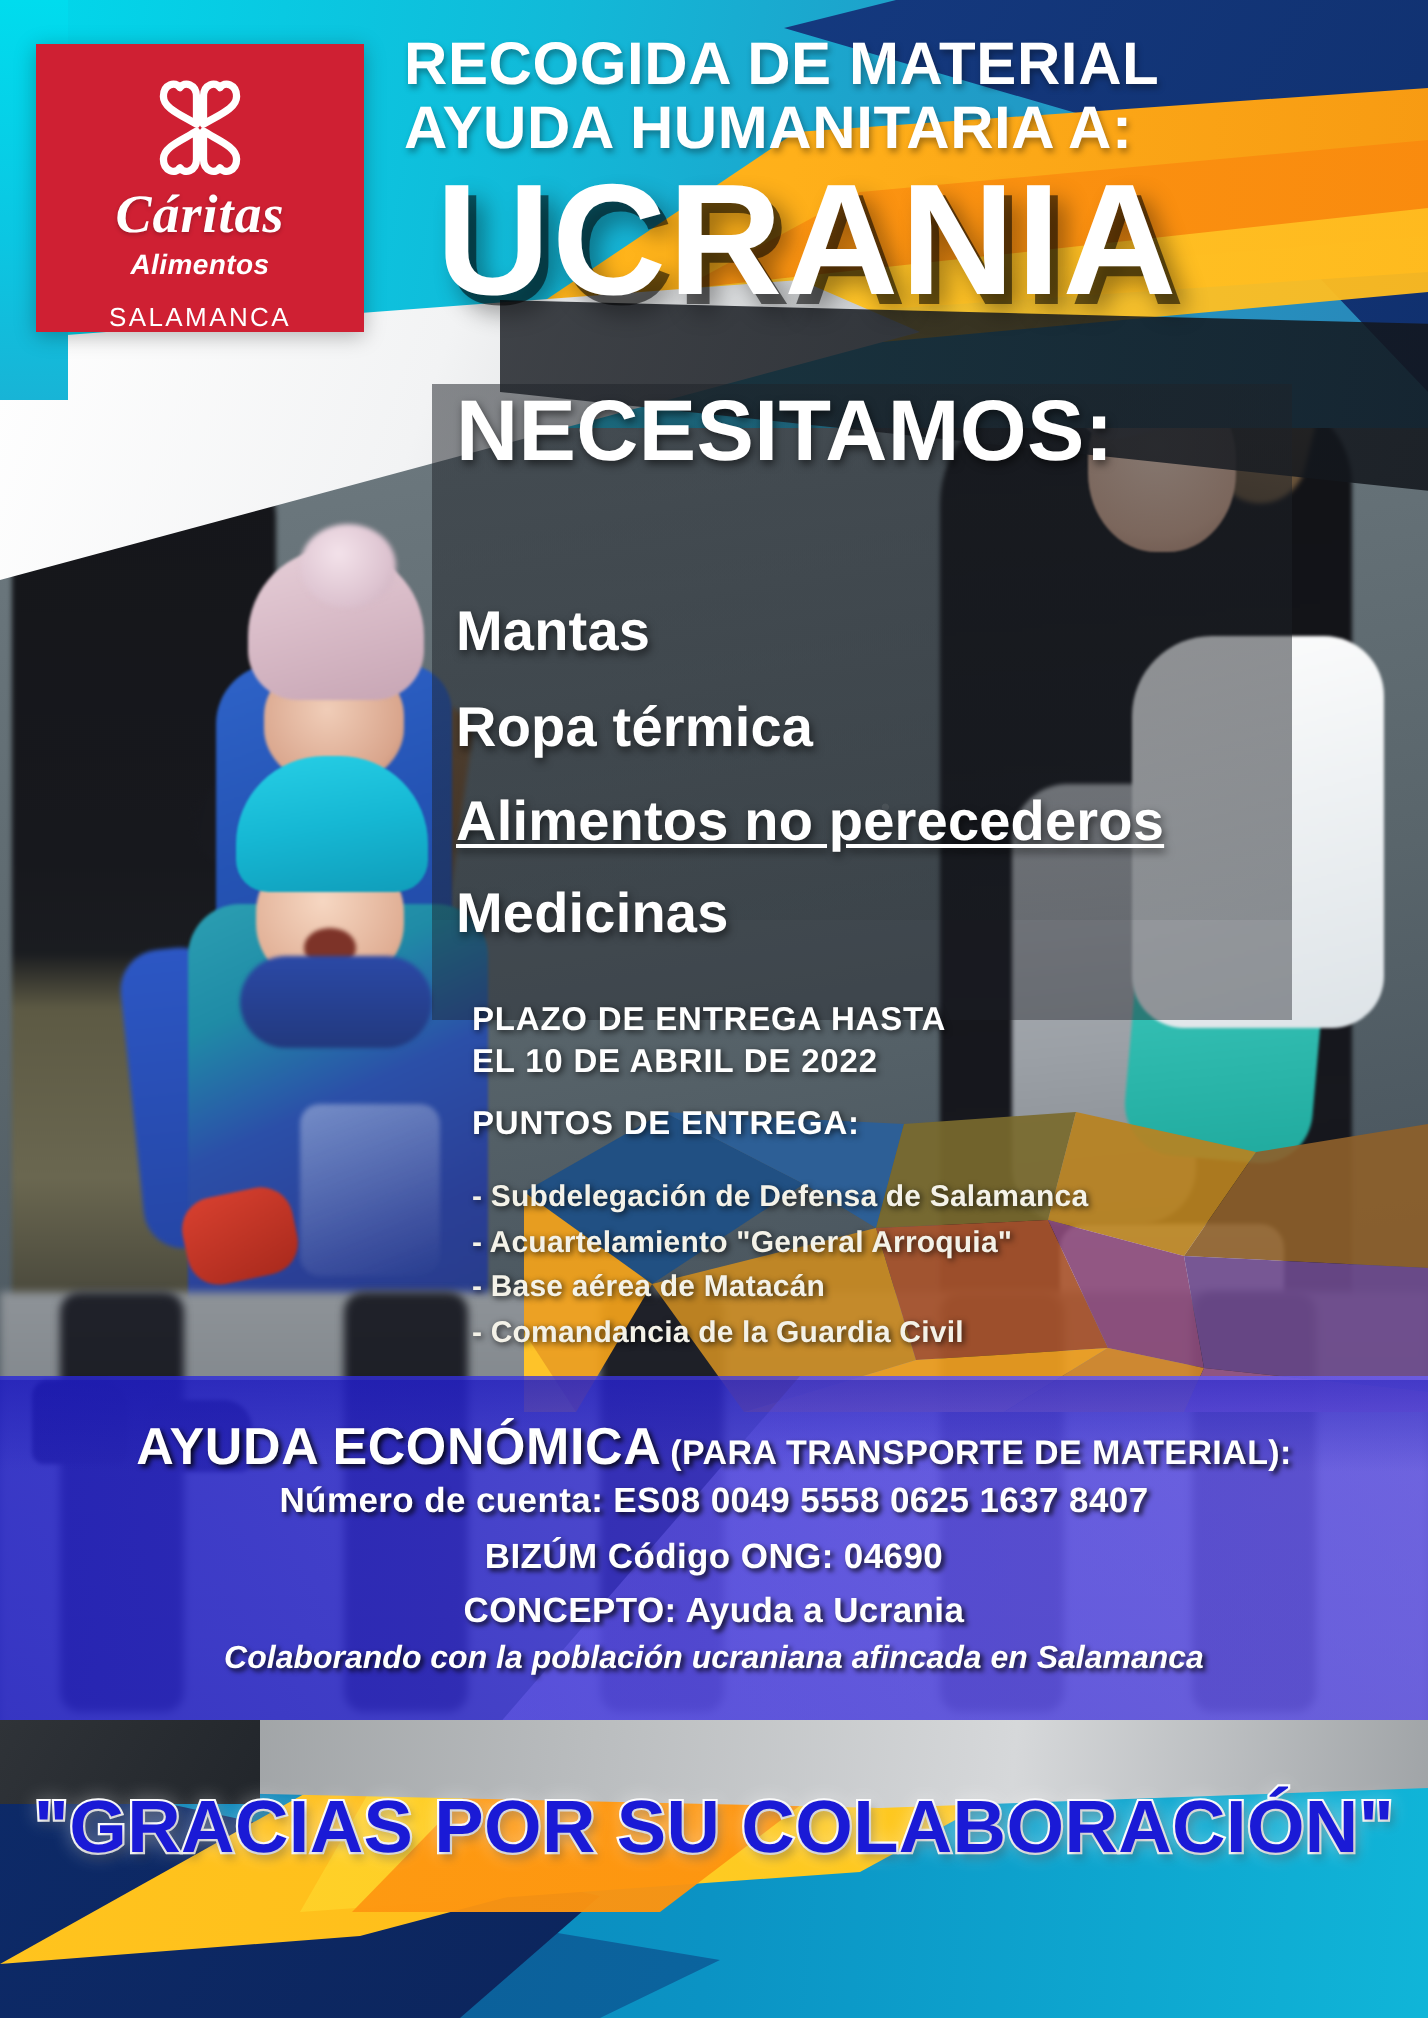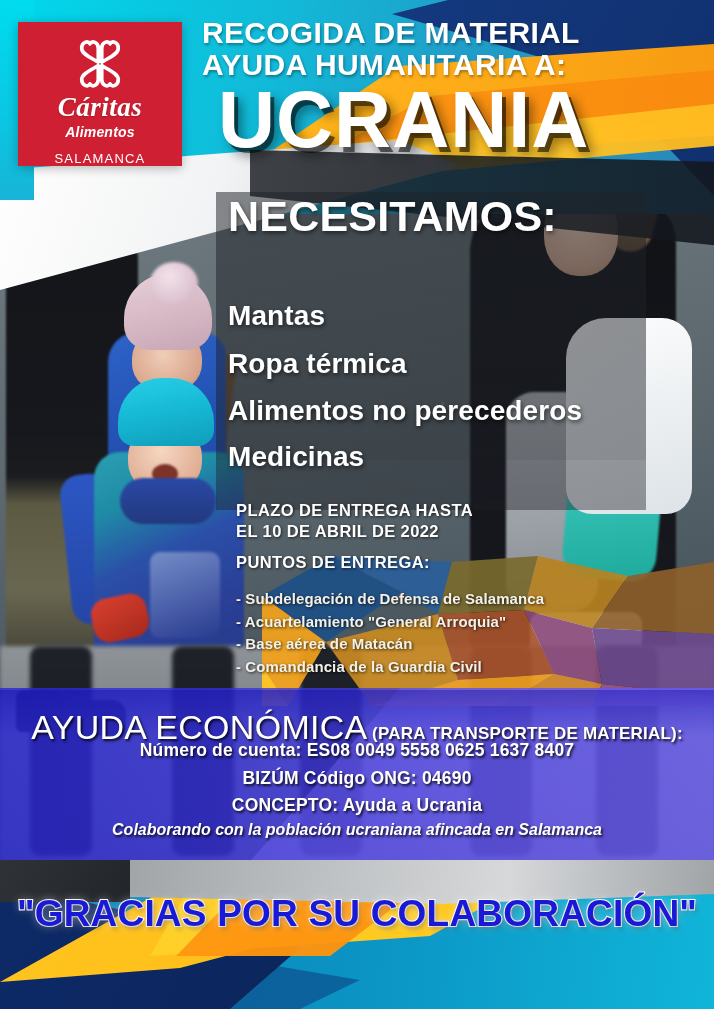--- a/index.html
+++ b/index.html
@@ -308,21 +308,21 @@
     position:absolute; left:228px; top:192px;
     color:#fff; font-weight:800; font-size:43px; letter-spacing:.2px;
     text-shadow: 1px 2px 4px rgba(0,0,0,.55);
   }
   .need-item {
     position:absolute; left:228px;
     color:#fff; font-weight:700; font-size:28px; letter-spacing:.1px;
     text-shadow: 1px 2px 4px rgba(0,0,0,.6);
   }
   .ni0 { top:253px; } .ni1 { top:300px; } .ni2 { top:348px; }
-  .ni3 { top:395px; } .ni4 { top:441px; }
+  .ni3 { top:395px;text-decoration:underline; } .ni4 { top:441px; }
 
   .deadline {
     position:absolute; left:236px; top:500px;
     color:#fff; font-weight:700; font-size:16.5px; line-height:1.26;
     letter-spacing:.4px; text-shadow: 1px 1px 3px rgba(0,0,0,.7);
   }
   .points-title {
     position:absolute; left:236px; top:553px;
     color:#fff; font-weight:700; font-size:16.5px; letter-spacing:.4px;
     text-shadow: 1px 1px 3px rgba(0,0,0,.7);
@@ -330,21 +330,21 @@
   .points-list {
     position:absolute; left:236px; top:588px;
     color:#f4f2e8; font-weight:600; font-size:15px; line-height:1.5;
     letter-spacing:.1px; text-shadow: 1px 1px 3px rgba(0,0,0,.75);
   }
 
   .eco-title {
     position:absolute; left:0; right:0; top:708px; text-align:center;
     color:#fff; text-shadow: 1.5px 1.5px 2.5px rgba(0,0,0,.85);
   }
-  .eco-title .big { font-weight:400; font-size:34px; letter-spacing:.3px; }
+  .eco-title .big { font-weight:700; font-size:26px; letter-spacing:.3px; }
   .eco-title .small { font-weight:700; font-size:17px; letter-spacing:.2px; }
 
   .eco-line {
     position:absolute; left:0; right:0; text-align:center;
     color:#fff; font-weight:700; font-size:17.5px; letter-spacing:.2px;
     text-shadow: 1.5px 1.5px 2.5px rgba(0,0,0,.8);
   }
   .el0 { top:740px; } .el1 { top:768px; } .el2 { top:795px; }
   .eco-note {
     position:absolute; left:0; right:0; top:821px; text-align:center;

